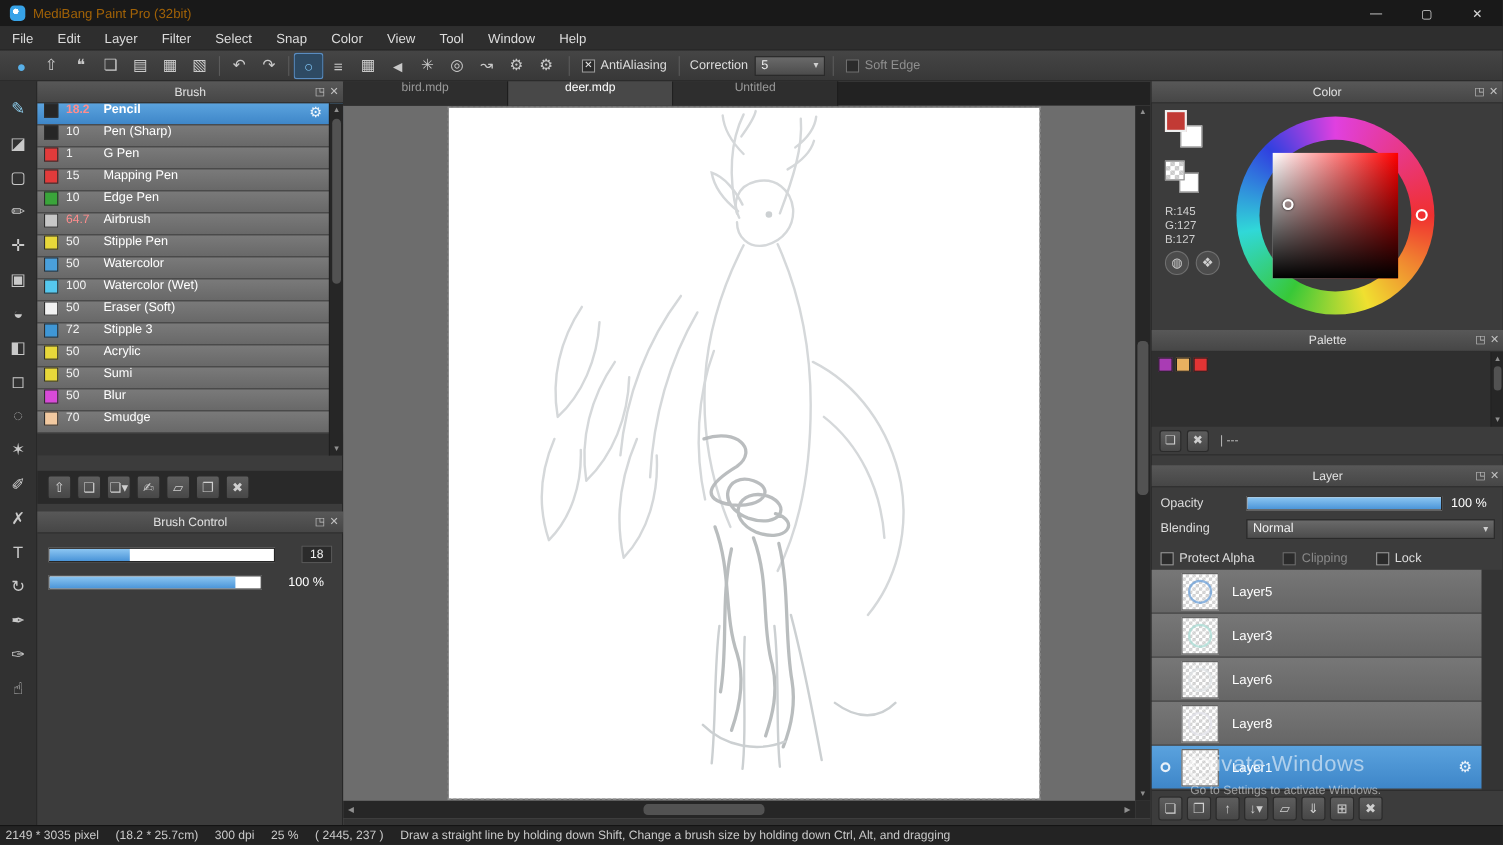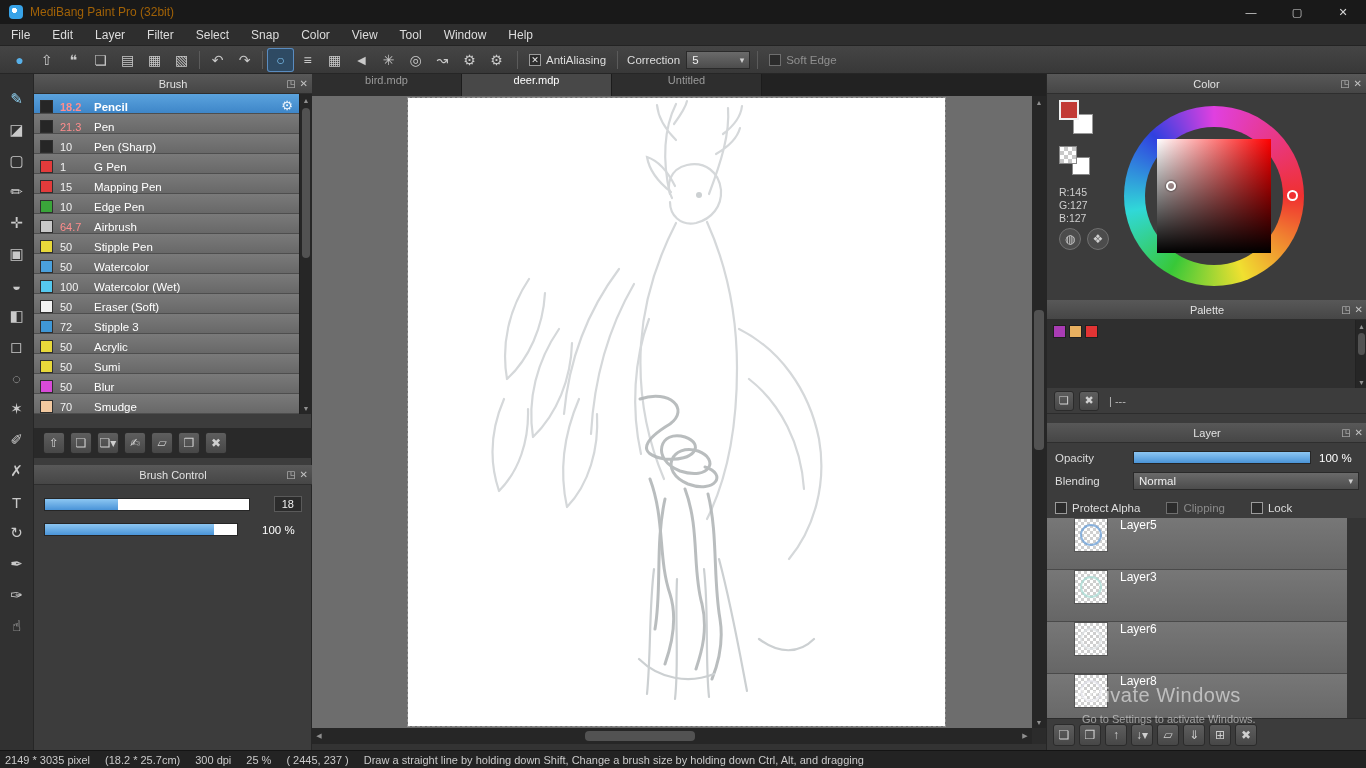--- a/index.html
+++ b/index.html
@@ -48,21 +48,21 @@
 
   
   #left-col{position:absolute;left:34px;top:74px;width:278px;height:676px;background:#3c3c3c;border-right:1px solid #262626}
   .panel-header{height:20px;background:linear-gradient(#585858,#464646);display:flex;align-items:center;justify-content:center;
     position:relative;font-size:11px;color:#e2e2e2;border-bottom:1px solid #2e2e2e}
   .hdr-btns{position:absolute;right:4px;top:0;height:100%;display:flex;align-items:center;gap:4px}
   .hbtn{font-size:10px;color:#c2c2c2;line-height:1}
 
   .brush-panel{position:absolute;left:0;top:0;width:278px}
   .brush-list{position:relative;height:320px;background:#333}
-  .brush-row{height:20px;display:flex;align-items:flex-end;padding:0 16px 0 6px;
+  .brush-row{height:20px;display:flex;align-items:flex-start;padding:0 16px 0 6px;
     background:linear-gradient(#7a7a7a,#686868);border-bottom:1px solid #4e4e4e;color:#fff;font-size:11.5px}
   .brush-row.selected{background:linear-gradient(#5ba3de,#3e86c8);font-weight:bold}
   .swatch{width:13px;height:13px;border:1px solid #2e2e2e;margin-right:7px;flex:none}
   .bsize{width:34px;font-size:11px;color:#f2f2f2;flex:none}
   .bsize.red{color:#ff8d8d}
   .bname{flex:1;overflow:hidden;white-space:nowrap}
   .row-gear{width:18px;text-align:center;color:#eef5fc;font-size:13px;flex:none}
 
   .vscroll{position:absolute;background:#262626}
   .vscroll .sarr{position:absolute;left:0;right:0;height:12px;display:flex;align-items:center;justify-content:center;font-size:7px;color:#8f8f8f}
@@ -141,21 +141,21 @@
   .lp-val{margin-left:8px;font-size:11.5px;color:#fff}
   .dropdown.blend{flex:1}
   .lp-cbs{display:flex;align-items:center;margin:12px 8px 0}
   .lp-cb{display:flex;align-items:center;font-size:11.5px;color:#ddd}
   .lp-cb.c1{margin-right:26px}
   .lp-cb.dim{color:#8a8a8a}
   .lp-cb.dim .cb{border-color:#6e6e6e}
 
   .layer-list{position:absolute;left:0;top:444px;width:300px}
   .layer-gap{position:absolute;left:300px;top:444px;width:20px;height:200px;background:#343434}
-  .layer-row{height:52px;display:flex;background:linear-gradient(#777,#666);border-bottom:1px solid #4a4a4a;position:relative}
+  .layer-row{height:40px;display:flex;align-items:center;background:linear-gradient(#777,#666);border-bottom:1px solid #4a4a4a;position:relative}
   .layer-row.selected{background:linear-gradient(#5aa2de,#3e86c8)}
   .dot{visibility:hidden;width:9px;height:9px;border:2px solid #e8f0f8;border-radius:50%;margin-left:8px;flex:none}
   .layer-row.selected .dot{visibility:visible}
   .thumb{position:relative;width:34px;height:34px;border:1px solid #555;margin-left:10px;flex:none;
     background-color:#fff;background-image:
     linear-gradient(45deg,#cfcfcf 25%,transparent 25%,transparent 75%,#cfcfcf 75%),
     linear-gradient(45deg,#cfcfcf 25%,transparent 25%,transparent 75%,#cfcfcf 75%);
     background-size:6px 6px;background-position:0 0,3px 3px}
   .thumb::after{content:"";position:absolute;inset:5px;border-radius:50%;border:2px solid var(--blob,transparent);opacity:.75}
   .lname{margin-left:12px;font-size:12px;color:#fff}
@@ -404,26 +404,20 @@
       <div class="brush-list">
         <div class="brush-rows">
 
             <div class="brush-row selected">
               <span class="swatch" style="background: rgb(38, 38, 38);"></span>
               <span class="bsize red">18.2</span>
               <span class="bname">Pencil</span>
               <span class="row-gear">⚙</span>
             </div>
 
-            <div class="brush-row">
-              <span class="swatch" style="background: rgb(38, 38, 38);"></span>
-              <span class="bsize red">21.3</span>
-              <span class="bname">Pen</span>
-              <span class="row-gear"></span>
-            </div>
 
             <div class="brush-row">
               <span class="swatch" style="background: rgb(38, 38, 38);"></span>
               <span class="bsize">10</span>
               <span class="bname">Pen (Sharp)</span>
               <span class="row-gear"></span>
             </div>
 
             <div class="brush-row">
               <span class="swatch" style="background: rgb(226, 59, 59);"></span>

